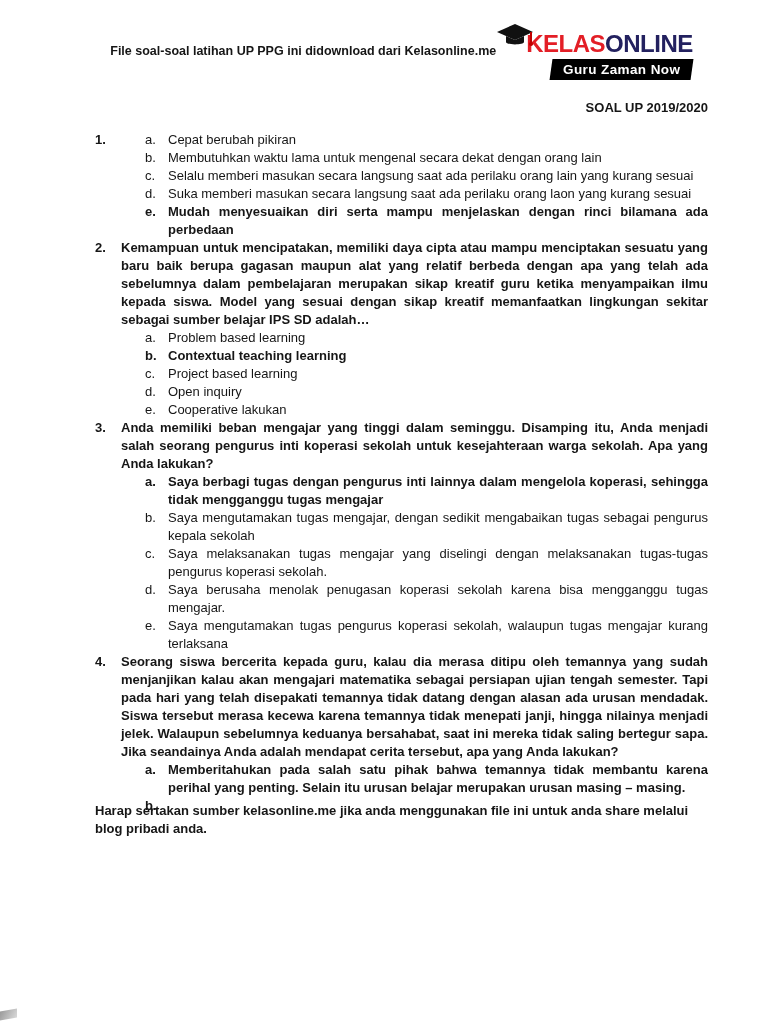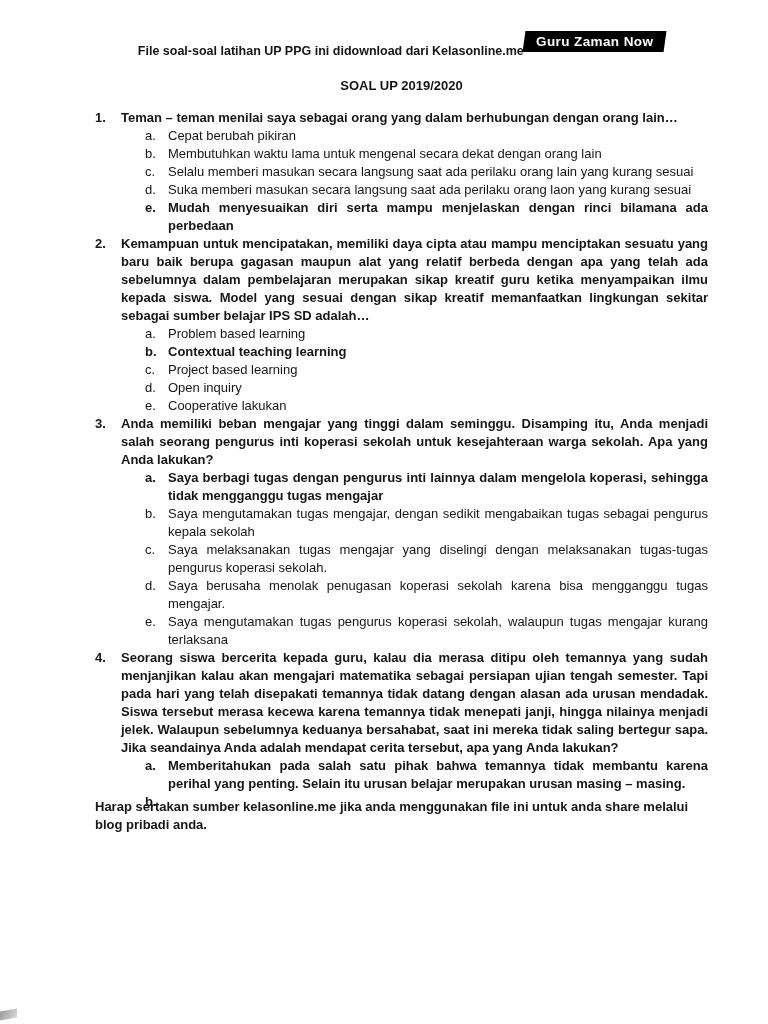--- a/index.html
+++ b/index.html
@@ -21,21 +21,21 @@
   .cap { margin-right:-8px; margin-top:-14px; position:relative; z-index:2; }
   .logo-text { font-size:24px; font-weight:800; letter-spacing:-0.5px; white-space:nowrap; }
   .logo-kelas  { color:var(--c-kelas,#e31e26); }
   .logo-online { color:var(--c-online,#23215f); }
   .banner { display:inline-block; background:var(--c-banner,#000); padding:1px 12px 2px;
             transform:skewX(-8deg); margin-top:1px; }
   .banner span { display:inline-block; transform:skewX(8deg); color:var(--c-banner-text,#fff);
                  font-weight:700; font-size:13.5px; letter-spacing:.4px; }
 
   
-  .title { text-align:center; font-weight:700; font-size:13px; margin:20px 0 16px; }
+  .title { text-align:right; font-weight:700; font-size:13px; margin:20px 0 16px; }
 
   
   .question { display:flex; font-size:13px; line-height:18px; }
   .q-num { width:26px; flex:none; font-weight:700; }
   .q-body { flex:1; min-width:0; }
   .q-text { font-weight:700; text-align:justify; }
   .q-text .u { }
   .options { margin-left:24px; }
   .option { position:relative; padding-left:23px; text-align:justify; }
   .opt-letter { position:absolute; left:0; top:0; }
@@ -50,33 +50,41 @@
 </style>
 </head>
 <body>
 
 <div class="page">
 
   <div class="header">
     <div class="header-note">File soal-soal latihan UP PPG ini didownload dari Kelasonline.me</div>
 
     <div class="logo">
+      <div class="logo-row">
+        <svg class="cap" width="38" height="28" viewBox="0 0 38 28">
+          <polygon points="19,1 37,9 19,17 1,9" fill="#111111"></polygon>
+          <path d="M10 13 v6 c0 3.2 18 3.2 18 0 v-6 l-9 4 z" fill="#111111"></path>
+          <rect x="34" y="9" width="2" height="11" fill="#c00000"></rect>
+          <circle cx="35" cy="21" r="2" fill="#c00000"></circle>
+        </svg>
+        <div class="logo-text"><span class="logo-kelas">KELAS</span><span class="logo-online">ONLINE</span></div>
+      </div>
       <div class="banner">
         <span>Guru Zaman Now</span>
       </div>
     </div>
   </div>
 
   <div class="title">SOAL UP 2019/2020</div>
 
   <div id="questions">
       <div class="question">
         <div class="q-num">1.</div>
         <div class="q-body">
-          <div class="q-text"><span>Teman – teman menilai saya sebagai orang yang dalam berhubungan dengan orang lain…</span></div>
           <div class="options">
             <div class="option"><span class="opt-letter">a.</span><span class="opt-text">Cepat berubah pikiran</span></div>
             <div class="option"><span class="opt-letter">b.</span><span class="opt-text">Membutuhkan waktu lama untuk mengenal secara dekat dengan orang lain</span></div>
             <div class="option"><span class="opt-letter">c.</span><span class="opt-text">Selalu memberi masukan secara langsung saat ada perilaku orang lain yang kurang sesuai</span></div>
             <div class="option"><span class="opt-letter">d.</span><span class="opt-text">Suka memberi masukan secara langsung saat ada perilaku orang laon yang kurang sesuai</span></div>
             <div class="option bold"><span class="opt-letter">e.</span><span class="opt-text">Mudah menyesuaikan diri serta mampu menjelaskan dengan rinci bilamana ada perbedaan</span></div>
           </div>
         </div>
       </div>
       <div class="question">

